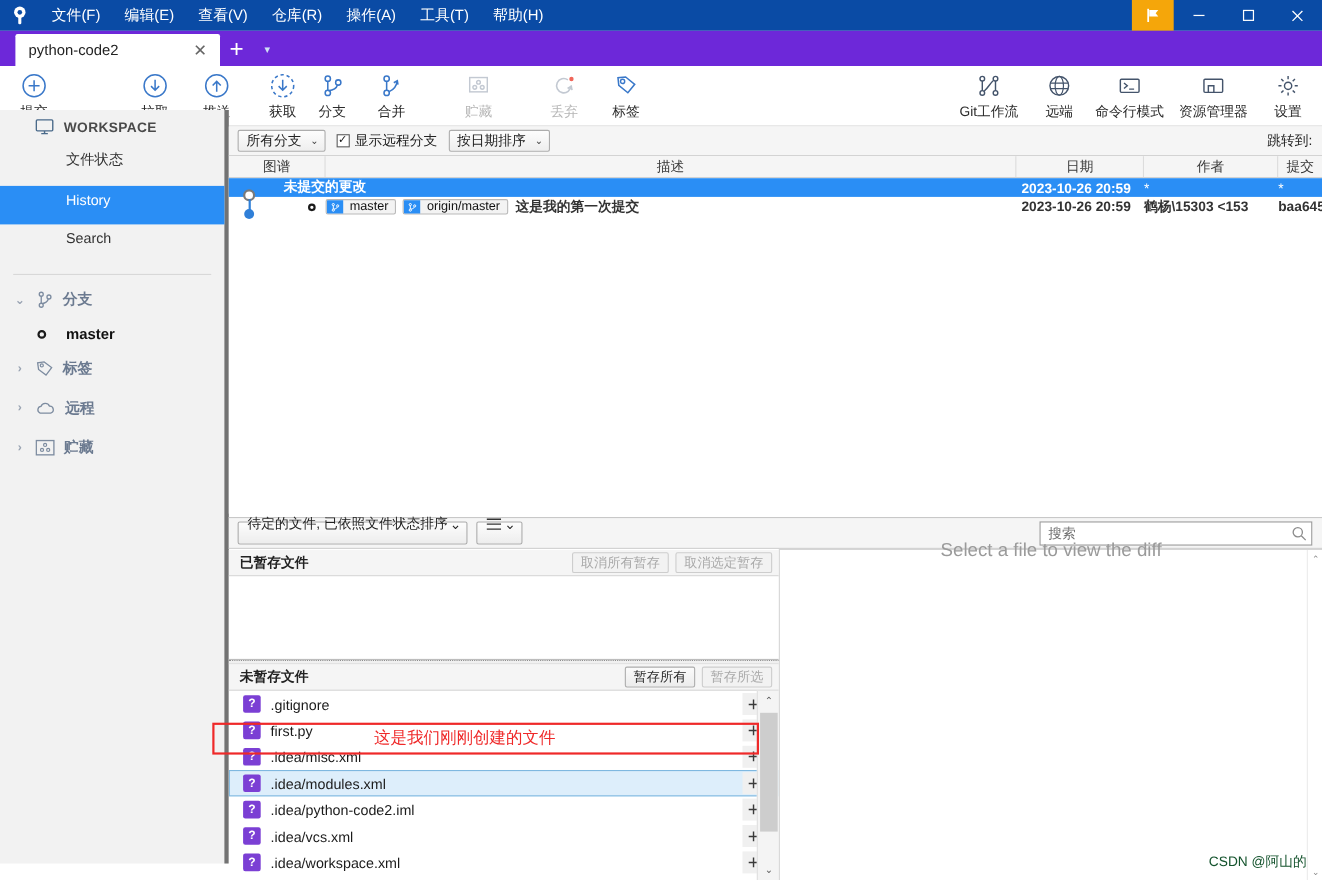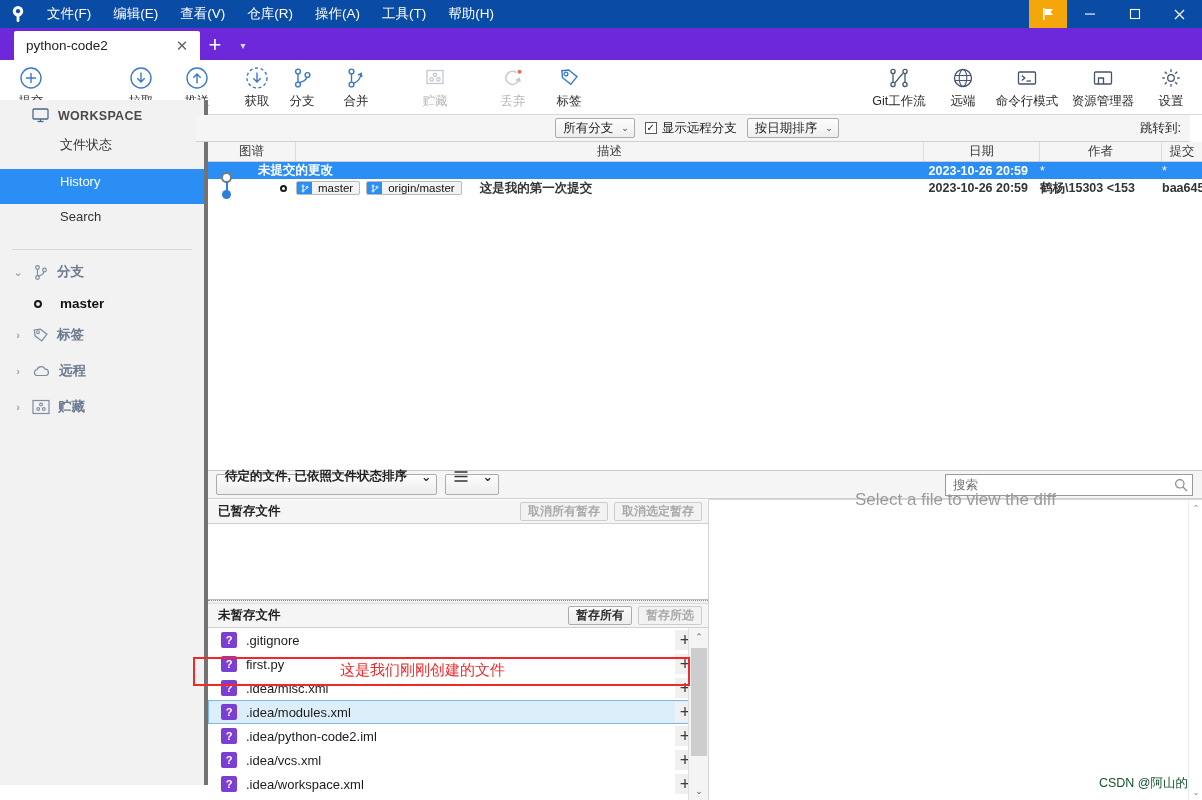--- a/index.html
+++ b/index.html
@@ -97,23 +97,23 @@
     font-size:13.5px; font-weight:bold; color:#6b7a90; cursor:default;
   }
   .chev { width:12px; text-align:center; color:#9aa4b3; font-size:11px; }
   .side-branch {
     display:flex; align-items:center; gap:10px; padding:6px 0 6px 34px;
     font-size:13.5px; font-weight:bold; color:#111; cursor:default;
   }
 
   
   .hist-bar {
-    position:absolute; left:196px; top:115px; width:994px; height:27px;
+    position:absolute; left:208px; top:115px; width:994px; height:27px;
     background:#f5f5f5; border-bottom:1px solid #d0d0d0;
-    display:flex; align-items:center; padding-left:8px; gap:10px;justify-content:center;
+    display:flex; align-items:center; padding-left:8px; gap:10px;
   }
   .combo {
     height:20px; background:linear-gradient(#fdfdfd,#eeeeee);
     border:1px solid #adadad; border-radius:2px;
     display:flex; align-items:center; padding:0 5px 0 7px; gap:8px;
     font-size:12.5px; color:#222; cursor:default; white-space:nowrap;
   }
   .combo .cv { font-size:9px; color:#444; }
   .chk-wrap { display:flex; align-items:center; gap:5px; font-size:12.5px; color:#222; cursor:default; }
   .chkbox {
@@ -169,22 +169,22 @@
 
   
   .pend-bar {
     position:absolute; left:208px; top:470px; width:994px; height:29px;
     background:#f5f5f5; border-top:1px solid #c8c8c8; border-bottom:1px solid #d0d0d0;
     display:flex; align-items:center; padding-left:8px; gap:8px;
   }
   .combo2 {
     height:21px; background:linear-gradient(#fdfdfd,#ededed);
     border:1px solid #adadad; border-radius:2px;
-    display:flex; align-items:center; padding:0 5px 16px 8px; gap:14px;
-    font-size:12.5px; color:#222; cursor:default;font-weight:bold;
+    display:flex; align-items:center; padding:0 5px 16px 8px; gap:2px;
+    font-size:12.5px; color:#222; cursor:default;
   }
   .searchbox {
     position:absolute; right:9px; width:248px; height:22px; background:#fff;
     border:1px solid #9a9a9a; display:flex; align-items:center; padding:0 4px 0 7px;gap:33px;
   }
   .searchbox input {
     border:none; outline:none; flex:1; font-size:12.5px;
     font-family:"Liberation Sans", sans-serif; color:#333; background:transparent;
   }
   .searchbox input::placeholder { color:#6f6f6f; }
@@ -192,21 +192,21 @@
   
   .pane-head {
     position:absolute; left:208px; width:500px; height:24px; background:#f5f5f5;
     border-bottom:1px solid #d0d0d0; display:flex; align-items:center;
     padding:0 6px 0 10px;
   }
   .pane-title { font-size:12.5px; font-weight:bold; color:#222; flex:1; }
   .btn {
     height:19px; border:1px solid #adadad; border-radius:2px;
     background:linear-gradient(#fbfbfb,#ececec); font-size:12px; color:#2b2b2b;
-    padding:0 7px; display:flex; align-items:center; margin-left:6px; cursor:default;font-weight:bold;
+    padding:0 7px; display:flex; align-items:center; margin-left:6px; cursor:default;
   }
   .btn.disabled { color:#a9a9a9; border-color:#cdcdcd; background:#f2f2f2; }
 
   .staged-list {
     position:absolute; left:208px; top:524px; width:500px; height:76px;
     background:#fff; border-bottom:1px solid #bdbdbd;
   }
   .splitter {
     position:absolute; left:208px; top:600px; width:500px; height:4px;
     background:#f0f0f0; border-top:1px dotted #8c8c8c; border-bottom:1px solid #dcdcdc;
@@ -634,21 +634,21 @@
           <span class="ico">
             <svg width="9" height="9" viewBox="0 0 9 9">
               <circle cx="3" cy="2" r="1" fill="none" stroke="#fff" stroke-width="0.9"></circle>
               <circle cx="3" cy="7" r="1" fill="none" stroke="#fff" stroke-width="0.9"></circle>
               <circle cx="7" cy="3.2" r="1" fill="none" stroke="#fff" stroke-width="0.9"></circle>
               <path d="M3 3 V6 M3.6 6.2 C5.6 5.7 6.5 4.8 6.7 4.2" stroke="#fff" stroke-width="0.9" fill="none"></path>
             </svg>
           </span>
           <span class="txt">origin/master</span>
         </span>
-        <span class="bold" style="margin-left:12px">这是我的第一次提交</span>
+        <span class="bold" style="margin-left:1px">这是我的第一次提交</span>
       </div>
       <div class="date bold">2023-10-26 20:59</div>
       <div class="author bold">鹤杨\15303 &lt;153</div>
       <div class="commit bold">baa6451</div>
     </div>
   </div>
 
   <div class="pend-bar">
     <div class="combo2">
       <span>待定的文件, 已依照文件状态排序</span>

